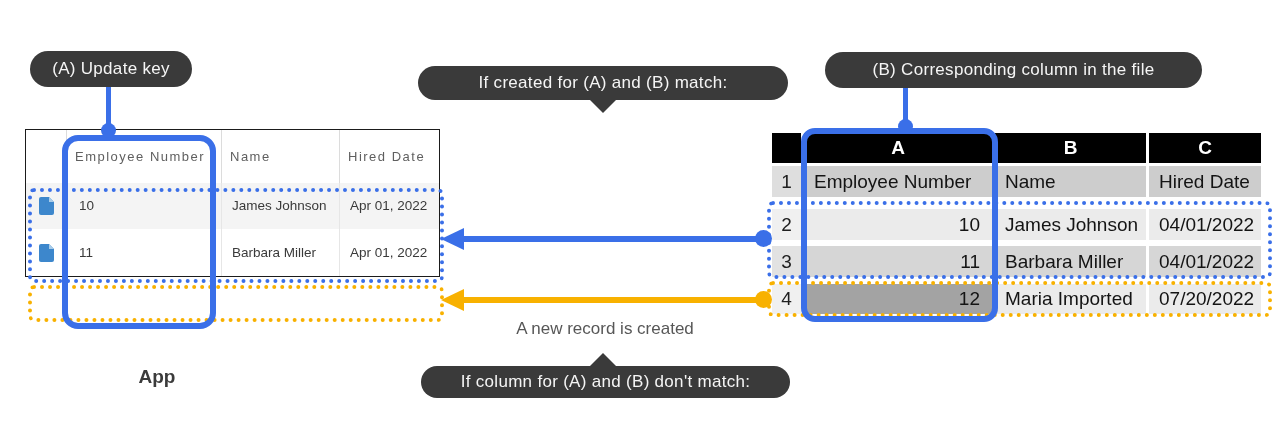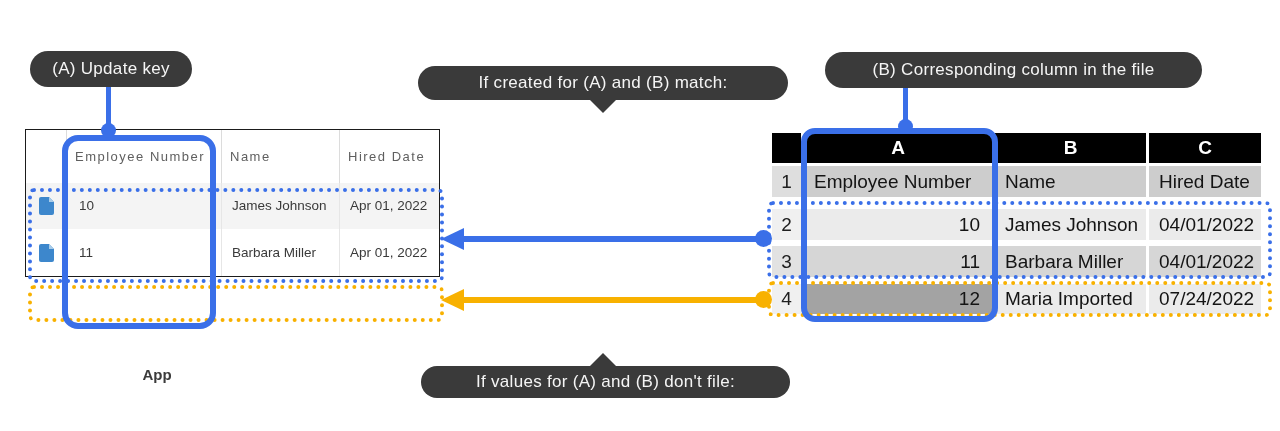--- a/index.html
+++ b/index.html
@@ -10,21 +10,21 @@
   .pill {
     position: absolute; background: #3a3a3a; color: #f5f5f5;
     border-radius: 19px; display: flex; align-items: center; justify-content: center;
     font-size: 17px; z-index: 5; letter-spacing: .3px; white-space: nowrap;
   }
   .tail { position: absolute; width: 0; height: 0; z-index: 5; }
   .tail-down { border-left: 14px solid transparent; border-right: 14px solid transparent; border-top: 14px solid #3a3a3a; }
   .tail-up   { border-left: 14px solid transparent; border-right: 14px solid transparent; border-bottom: 14px solid #3a3a3a; }
 
   .desc { position: absolute; color: #575757; font-size: 17px; text-align: center; z-index: 2; white-space: nowrap; }
-  .big-label { position: absolute; color: #3b3b3b; font-size: 15px; font-weight: bold; text-align: center; z-index: 2; }
+  .big-label { position: absolute; color: #3b3b3b; font-size: 19px; font-weight: bold; text-align: center; z-index: 2; }
 
   
   .conn-line { position: absolute; background: #3a6fe8; z-index: 4; }
   .conn-dot  { position: absolute; width: 15px; height: 15px; border-radius: 50%; background: #3a6fe8; z-index: 4; }
 
   
   .key-rect { position: absolute; border: 6px solid #3a6fe8; background: transparent; z-index: 3; }
 
   
   .dotted { position: absolute; border: 4px dotted; border-radius: 6px; z-index: 2; }
@@ -71,23 +71,24 @@
 
 <div class="canvas">
 
   <div class="pill" style="left:30px; top:51px; width:162px; height:36px;">(A) Update key</div>
 
   <div class="pill" style="left:825px; top:52px; width:377px; height:36px;">(B) Corresponding column in the file</div>
 
   <div class="pill" style="left:418px; top:66px; width:370px; height:34px;">If created for (A) and (B) match:</div>
   <div class="tail tail-down" style="left:589px; top:99px;"></div>
 
-  <div class="pill" style="left:421px; top:366px; width:369px; height:32px;">If values for (A) and (B) don't file:</div>
+  <div class="pill" style="left:421px; top:366px; width:369px; height:32px;">If column for (A) and (B) don't match:</div>
   <div class="tail tail-up" style="left:589px; top:353px;"></div>
 
+  <div class="desc" style="left:440px; top:319px; width:330px;">A new record is created</div>
 
   <div class="conn-line" style="left:106px; top:85px; width:5px; height:50px;"></div>
   <div class="conn-dot" style="left:101px; top:123px;"></div>
 
   <div class="conn-line" style="left:903px; top:87px; width:5px; height:40px;"></div>
   <div class="conn-dot" style="left:898px; top:119px;"></div>
 
   <div class="app-table">
     <div class="at-row hdr">
       <div class="at-cell hdr-cell icon-cell"></div>
@@ -141,21 +142,21 @@
     <div class="xl-row" style="top:113px; height:31px;">
       <div class="xl-cell xl-num" style="background:#e2e2e2;">3</div>
       <div class="xl-cell xl-right" style="background:#d6d6d6;">11</div>
       <div class="xl-cell xl-left" style="background:#d6d6d6;">Barbara Miller</div>
       <div class="xl-cell xl-left" style="background:#d6d6d6;">04/01/2022</div>
     </div>
     <div class="xl-row" style="top:151px; height:30px;">
       <div class="xl-cell xl-num" style="background:#f0f0f0;">4</div>
       <div class="xl-cell xl-right" style="background:#a3a3a3;">12</div>
       <div class="xl-cell xl-left" style="background:#ebebeb;">Maria Imported</div>
-      <div class="xl-cell xl-left" style="background:#ebebeb;">07/24/2022</div>
+      <div class="xl-cell xl-left" style="background:#ebebeb;">07/20/2022</div>
     </div>
   </div>
 
   <div class="dotted blue" style="left:28px; top:188px; width:416px; height:95px;"></div>
   <div class="dotted yellow" style="left:28px; top:285px; width:416px; height:37px;"></div>
   <div class="dotted blue" style="left:767px; top:201px; width:505px; height:78px;"></div>
   <div class="dotted yellow" style="left:767px; top:281px; width:505px; height:36px;"></div>
 
   <div class="key-rect" style="left:62px; top:135px; width:154px; height:194px; border-radius:16px;"></div>
   <div class="key-rect" style="left:801px; top:128px; width:197px; height:194px; border-radius:14px;"></div>

